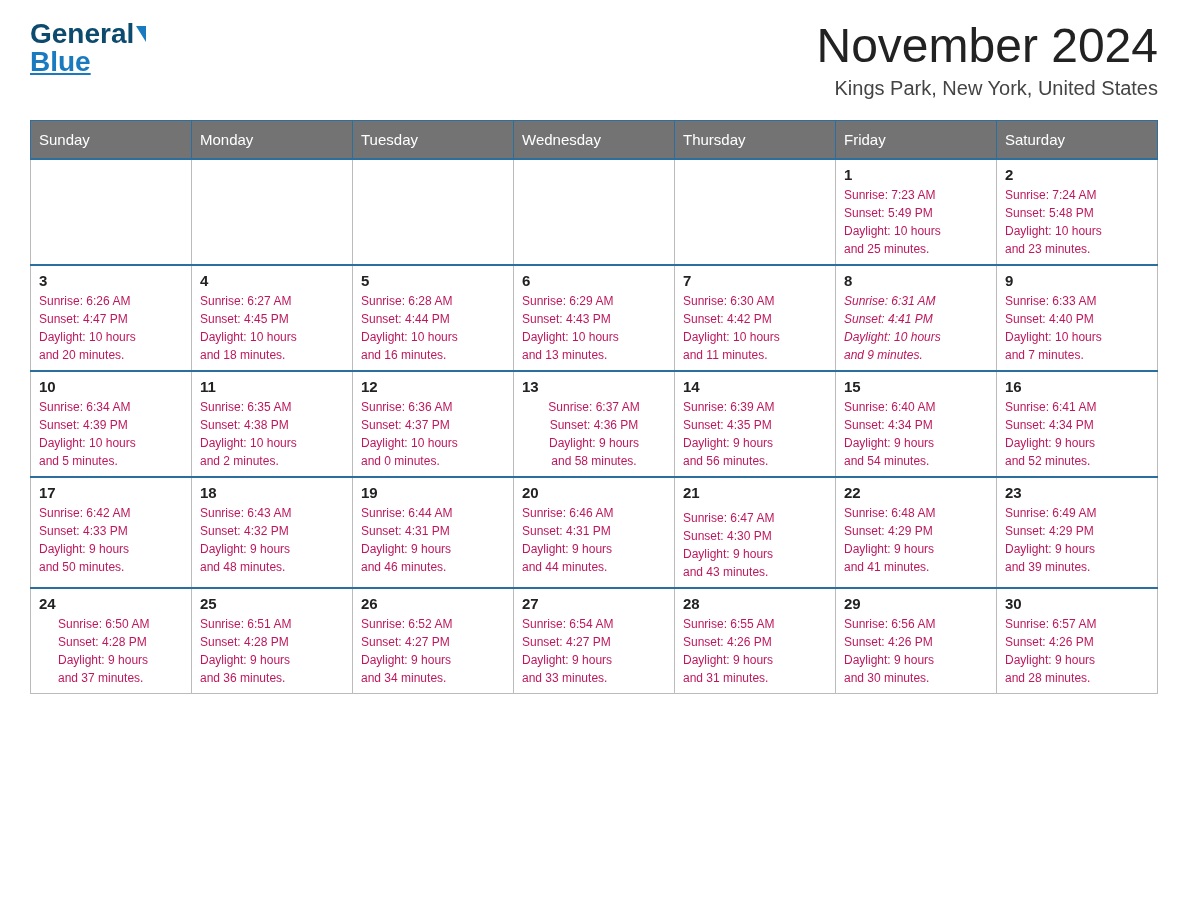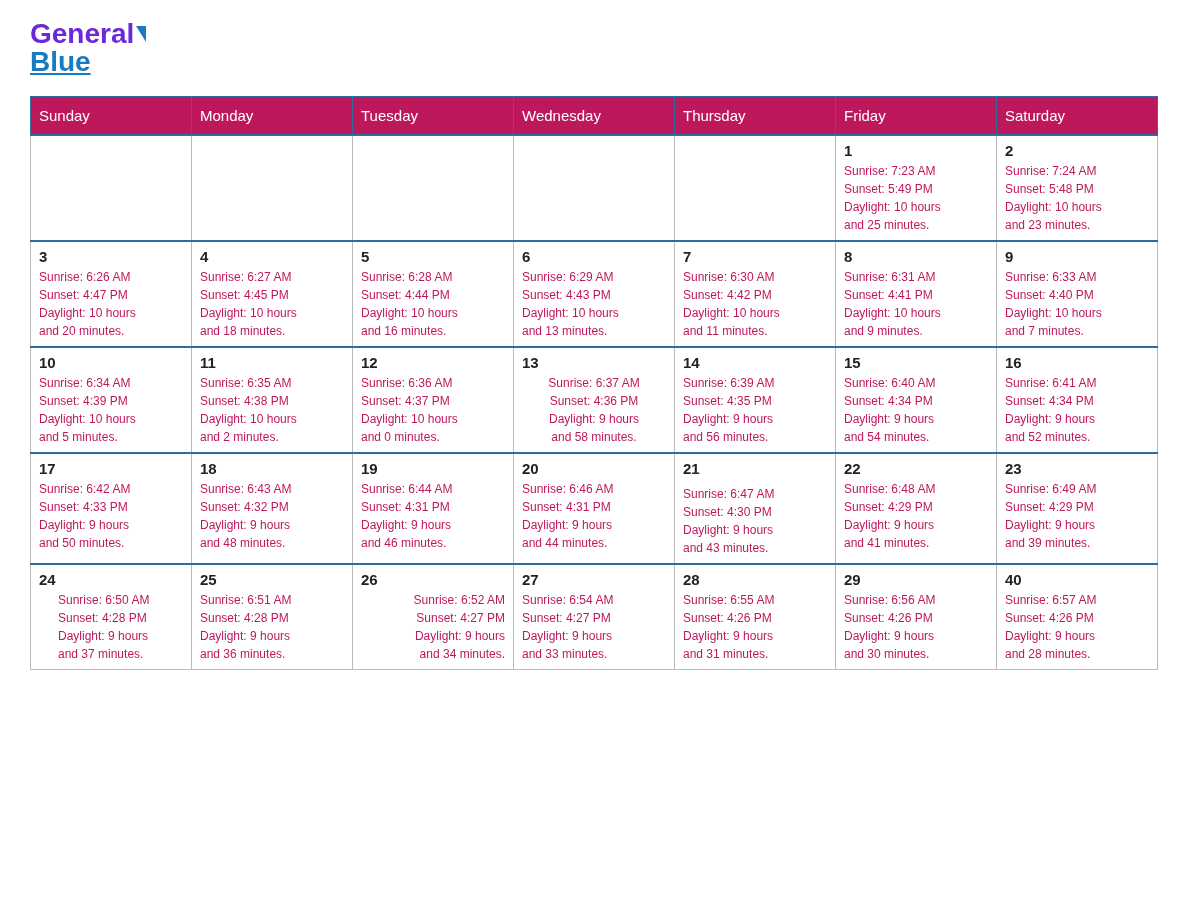--- a/index.html
+++ b/index.html
@@ -18,21 +18,21 @@
       margin-bottom: 20px;
     }
     .logo {
       display: flex;
       flex-direction: column;
       align-items: flex-start;
     }
     .logo-text-general {
       font-size: 28px;
       font-weight: bold;
-      color: #6d28d9;
+      color: #0c4a6e;
       line-height: 1;
     }
     .logo-text-blue {
       font-size: 28px;
       font-weight: bold;
       color: #1a7abf;
       line-height: 1;
       text-decoration: underline;
     }
     .logo-triangle {
@@ -61,21 +61,21 @@
       font-size: 20px;
       color: #444;
       margin-top: 4px;
     }
     .calendar-table {
       width: 100%;
       border-collapse: collapse;
       border: 1px solid #aaa;
     }
     .calendar-table th {
-      background-color: #be185d;
+      background-color: #737373;
       color: #fff;
       font-size: 15px;
       font-weight: normal;
       padding: 10px 8px;
       text-align: left;
       border: 1px solid #2c6e9e;
     }
     .calendar-table td {
       vertical-align: top;
       padding: 6px 8px;
@@ -108,20 +108,24 @@
 </head>
 <body>
 
 <div class="header">
   <div class="logo">
     <div class="logo-row">
       <span class="logo-text-general">General</span>
       <span class="logo-triangle"></span>
     </div>
     <span class="logo-text-blue">Blue</span>
+  </div>
+  <div class="title-section">
+    <div class="month-title">November 2024</div>
+    <div class="location-title">Kings Park, New York, United States</div>
   </div>
 </div>
 
 <table class="calendar-table">
   <thead>
     <tr>
     <th>Sunday</th>
         <th>Monday</th>
         <th>Tuesday</th>
         <th>Wednesday</th>
@@ -183,21 +187,21 @@
         </td>
         <td>
           <span class="day-number">7</span>
           <div class="day-info" style="white-space: pre-line;">Sunrise: 6:30 AM
 Sunset: 4:42 PM
 Daylight: 10 hours
 and 11 minutes.</div>
         </td>
         <td>
           <span class="day-number">8</span>
-          <div class="day-info" style="white-space: pre-line;">Sunrise: 6:31 AM
+          <div class="day-info" style="white-space: pre-line; font-style: italic;">Sunrise: 6:31 AM
 Sunset: 4:41 PM
 Daylight: 10 hours
 and 9 minutes.</div>
         </td>
         <td>
           <span class="day-number">9</span>
           <div class="day-info" style="white-space: pre-line;">Sunrise: 6:33 AM
 Sunset: 4:40 PM
 Daylight: 10 hours
 and 7 minutes.</div>
@@ -315,21 +319,21 @@
         </td>
         <td>
           <span class="day-number">25</span>
           <div class="day-info" style="white-space: pre-line;">Sunrise: 6:51 AM
 Sunset: 4:28 PM
 Daylight: 9 hours
 and 36 minutes.</div>
         </td>
         <td>
           <span class="day-number">26</span>
-          <div class="day-info" style="white-space: pre-line; text-align: right;">Sunrise: 6:52 AM
+          <div class="day-info" style="white-space: pre-line;">Sunrise: 6:52 AM
 Sunset: 4:27 PM
 Daylight: 9 hours
 and 34 minutes.</div>
         </td>
         <td>
           <span class="day-number">27</span>
           <div class="day-info" style="white-space: pre-line;">Sunrise: 6:54 AM
 Sunset: 4:27 PM
 Daylight: 9 hours
 and 33 minutes.</div>
@@ -342,21 +346,21 @@
 and 31 minutes.</div>
         </td>
         <td>
           <span class="day-number">29</span>
           <div class="day-info" style="white-space: pre-line;">Sunrise: 6:56 AM
 Sunset: 4:26 PM
 Daylight: 9 hours
 and 30 minutes.</div>
         </td>
         <td>
-          <span class="day-number">40</span>
+          <span class="day-number">30</span>
           <div class="day-info" style="white-space: pre-line;">Sunrise: 6:57 AM
 Sunset: 4:26 PM
 Daylight: 9 hours
 and 28 minutes.</div>
         </td>
       </tr>
     </tbody>
 </table>
 
 </body></html>

